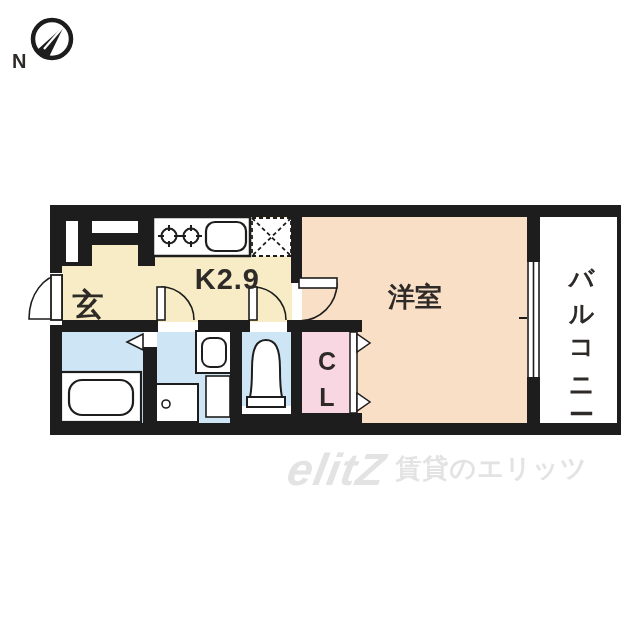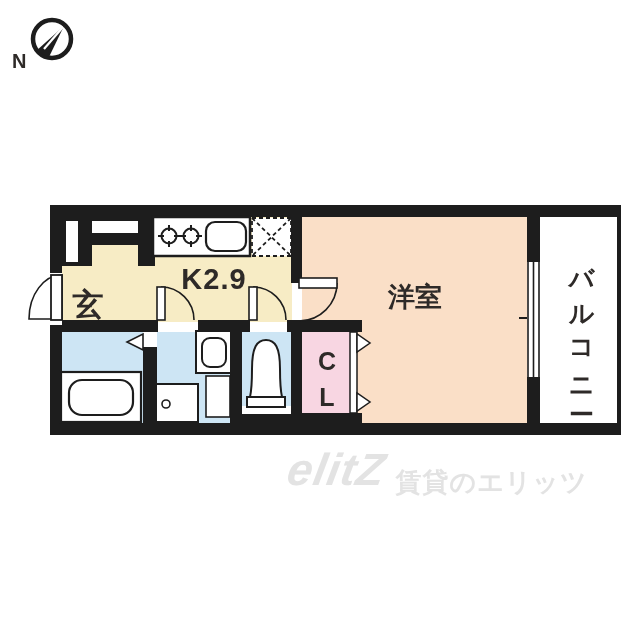--- a/index.html
+++ b/index.html
@@ -15,31 +15,31 @@
   .pink{fill:var(--pink,#f8d6e2);}
   .blue{fill:var(--blue,#cde5f4);}
   .wht{fill:#ffffff;}
   .fx{fill:#ffffff;stroke:var(--wall,#1d1d1d);}
   .ln{fill:none;stroke:var(--wall,#1d1d1d);}
   .needle{fill:var(--wall,#1d1d1d);}
 
   .lbl{position:absolute;color:var(--text,#2e2a28);font-weight:bold;}
   .north{left:12px;top:50px;font-size:20px;}
   .genkan{left:66px;top:284px;width:44px;font-size:31px;text-align:center;}
-  .kitchen{left:168px;top:263px;width:92px;font-size:29px;text-align:center;letter-spacing:1px;}
+  .kitchen{left:168px;top:263px;width:92px;font-size:29px;text-align:right;letter-spacing:1px;}
   .living{left:388px;top:278px;width:128px;font-size:27px;line-height:38px;text-align:left;}
   .closet{left:303px;top:343px;width:48px;font-size:25px;line-height:36px;text-align:center;}
   .balcony{left:547px;top:233px;width:52px;height:192px;font-size:25px;
            writing-mode:vertical-rl;text-orientation:upright;letter-spacing:9px;
            display:flex;justify-content:center;}
   .watermark{position:absolute;left:288px;top:444px;display:flex;align-items:flex-start;
              color:var(--watermark,#e3e3e3);}
   .wm-logo{font-size:45px;font-weight:bold;font-style:italic;transform:skewX(-10deg);
            line-height:52px;letter-spacing:1px;}
-  .wm-text{font-size:26px;font-weight:bold;margin-left:10px;margin-top:21px;letter-spacing:1px;}
+  .wm-text{font-size:26px;font-weight:bold;margin-left:10px;margin-top:7px;letter-spacing:1px;}
 </style>
 </head>
 <body>
 
 <div class="stage">
 
   <svg width="640" height="640" viewBox="0 0 640 640">
 
     <g>
       <circle cx="52" cy="39" r="19" class="ln" stroke-width="4.5"></circle>

